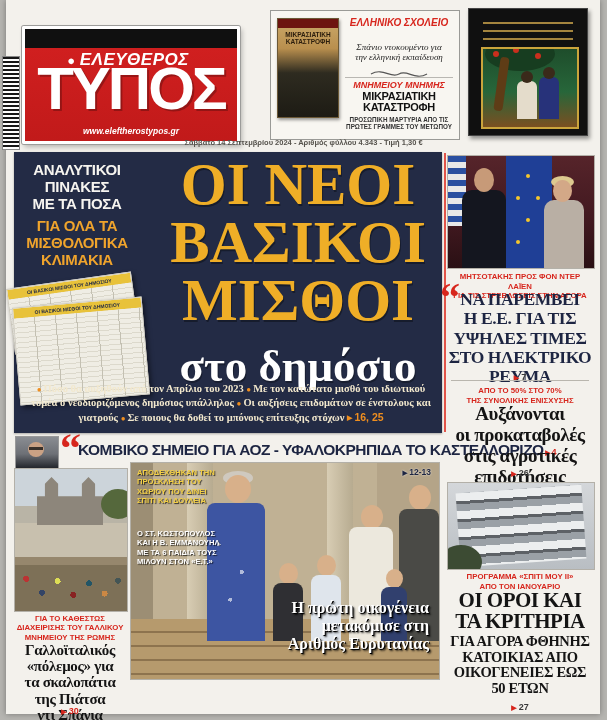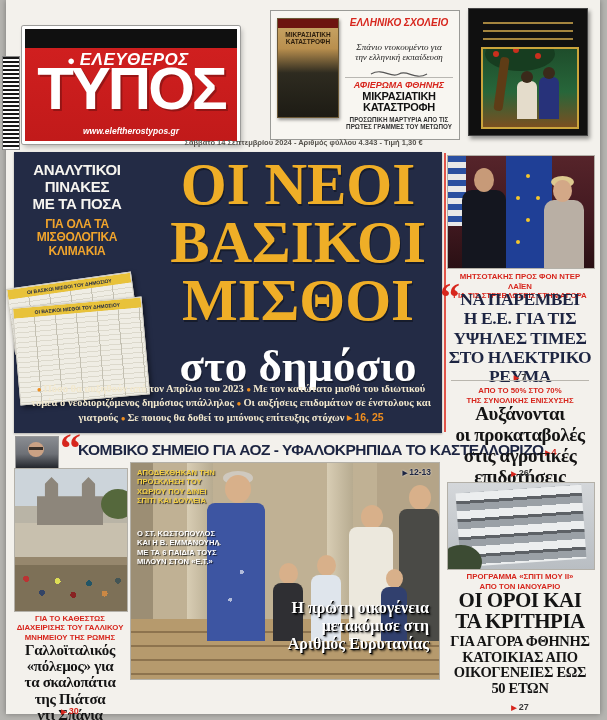--- a/index.html
+++ b/index.html
@@ -37,21 +37,21 @@
   .tree-crown{position:absolute;left:2px;top:-12px;width:70px;height:34px;background:#173d20;border-radius:50%;}
   .fruit{position:absolute;width:6px;height:6px;border-radius:50%;background:#c92f1d;}
   .kidA{position:absolute;left:34px;top:32px;width:20px;height:38px;background:#e4dccb;border-radius:6px 6px 0 0;}
   .kidB{position:absolute;left:56px;top:28px;width:20px;height:42px;background:#27327a;border-radius:6px 6px 0 0;}
   .kid-head{position:absolute;width:12px;height:12px;border-radius:50%;background:#3a2a1a;top:-10px;left:4px;}
   
   .dateline{left:0;top:138px;width:607px;text-align:center;font-size:7.5px;color:#55524c;font-weight:bold;}
   
   .hero{left:14px;top:152px;width:428px;height:281px;background:#232b45;box-shadow:0 1px 2px rgba(0,0,0,.3);}
   .hero-kicker-white{position:absolute;left:4px;top:10px;width:118px;text-align:center;color:#f6f4ef;font-weight:bold;font-size:15px;line-height:1.12;letter-spacing:-.3px;}
-  .hero-kicker-gold{position:absolute;left:4px;top:66px;width:118px;text-align:center;color:#f0a42c;font-weight:bold;font-size:12px;line-height:1.12;letter-spacing:-.3px;}
+  .hero-kicker-gold{position:absolute;left:4px;top:66px;width:118px;text-align:center;color:#f0a42c;font-weight:bold;font-size:15px;line-height:1.12;letter-spacing:-.3px;}
   .tablecard{position:absolute;background:#f6f4ec;border:1px solid #cfccc2;box-shadow:2px 3px 5px rgba(0,0,0,.5);overflow:hidden;}
   .tc1{left:-4px;top:128px;width:124px;height:64px;transform:rotate(-8deg);}
   .tc2{left:2px;top:150px;width:128px;height:96px;transform:rotate(-5deg);}
   .tc-head{height:10px;background:#e8c23a;color:#232b45;font-size:5px;font-weight:bold;text-align:center;line-height:10px;overflow:hidden;}
   .tc-rows{position:absolute;left:0;right:0;top:10px;bottom:0;background:repeating-linear-gradient(180deg,#efede4 0 4px,#dcd9cc 4px 5px);}
   .tc-cols{position:absolute;left:0;right:0;top:10px;bottom:0;background:repeating-linear-gradient(90deg,transparent 0 20px,#c3c0b2 20px 21px);}
   .hero-headline{position:absolute;left:134px;top:4px;width:300px;text-align:center;font-family:"Liberation Serif",serif;font-weight:bold;font-size:59px;line-height:.98;color:#efae27;letter-spacing:0;text-shadow:1px 2px 0 rgba(0,0,0,.35);}
   .hero-subhead{position:absolute;left:134px;top:188px;width:300px;text-align:center;font-family:"Liberation Serif",serif;font-weight:bold;font-size:45px;color:#ffffff;text-shadow:1px 2px 0 rgba(0,0,0,.3);}
   .hero-bullets{position:absolute;left:14px;top:230px;width:406px;font-family:"Liberation Serif",serif;font-weight:bold;font-size:10.5px;line-height:1.35;color:#f2e8cd;text-align:center;}
   .bullet-item::before{content:"● ";color:#ef8e1f;font-size:8px;}
@@ -166,21 +166,21 @@
     <div class="promo-right">
       <div class="promo-school">ΕΛΛΗΝΙΚΟ ΣΧΟΛΕΙΟ</div>
       <div class="promo-school-sub prelines">Σπάνιο ντοκουμέντο για
 την ελληνική εκπαίδευση</div>
       <div class="flourish">
         <svg width="60" height="10" viewBox="0 0 60 10">
             <path d="M2 5 C14 -2 22 10 30 5 C38 0 46 12 58 5" stroke="#555" stroke-width="1.2" fill="none"></path>
           </svg>
       </div>
       <div class="promo-rule"></div>
-      <div class="promo-label">ΑΦΙΕΡΩΜΑ ΦΘΗΝΗΣ</div>
+      <div class="promo-label">ΜΝΗΜΕΙΟΥ ΜΝΗΜΗΣ</div>
       <div class="promo-title prelines">ΜΙΚΡΑΣΙΑΤΙΚΗ
 ΚΑΤΑΣΤΡΟΦΗ</div>
       <div class="promo-sub prelines">ΠΡΟΣΩΠΙΚΗ ΜΑΡΤΥΡΙΑ ΑΠΟ ΤΙΣ
 ΠΡΩΤΕΣ ΓΡΑΜΜΕΣ ΤΟΥ ΜΕΤΩΠΟΥ</div>
     </div>
   </div>
 
   <div class="abs book2">
     <div class="book2-lines"></div>
     <div class="book2-art">

